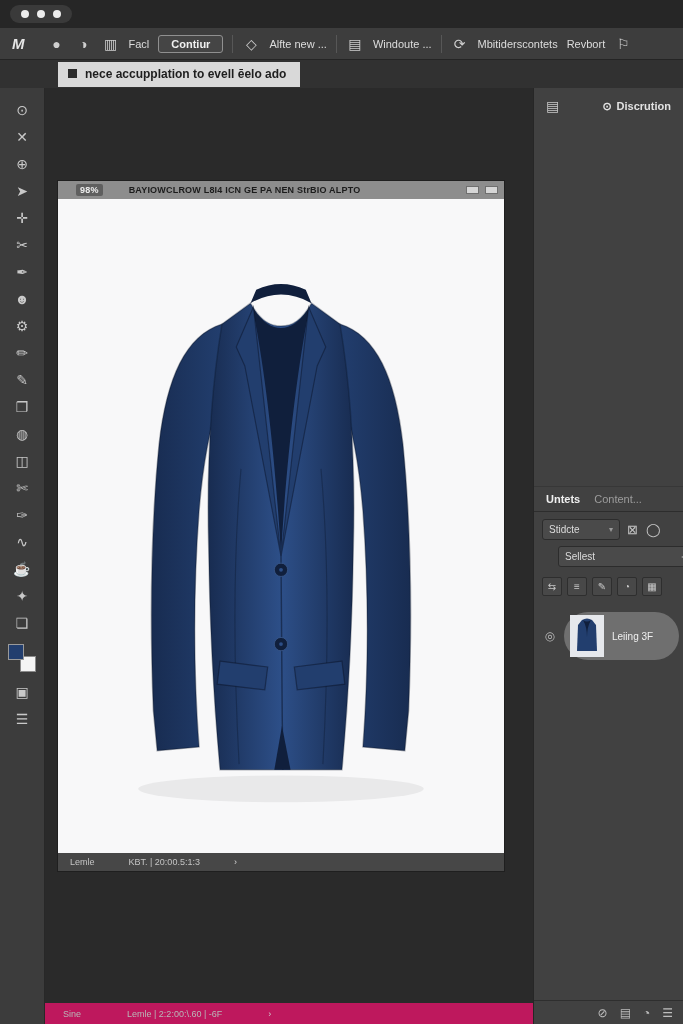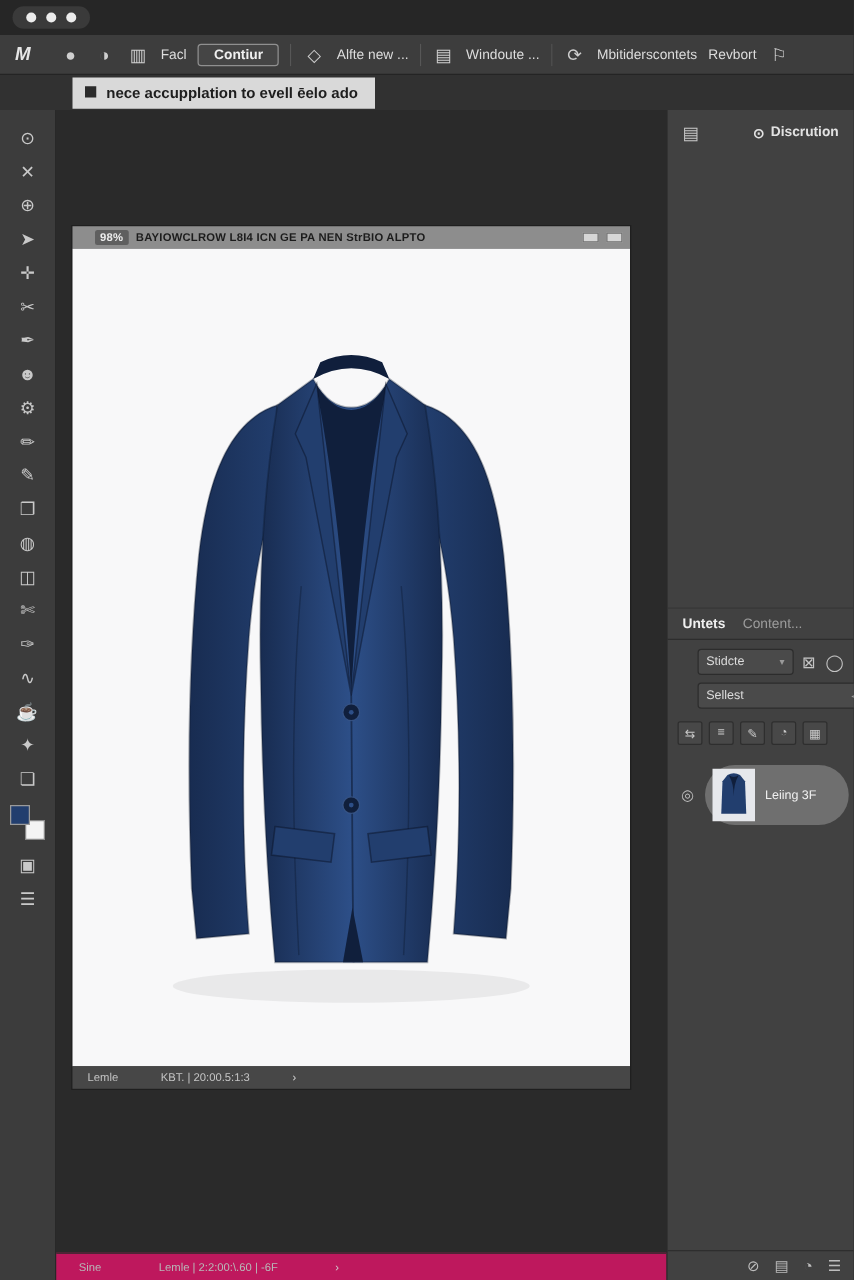--- a/index.html
+++ b/index.html
@@ -42,21 +42,21 @@
   .swatches { position:relative; width:28px; height:28px; margin:8px 0 6px 0; }
   .swatch-bg { position:absolute; right:0; bottom:0; width:16px; height:16px; background:#f4f4f4; border:1px solid #8a8a8a; }
   .swatch-fg { position:absolute; left:0; top:0; width:16px; height:16px; background:var(--jacket-base); border:1px solid #9a9a9a; z-index:2; }
 
   
   .canvas-area { flex:1; background:#2a2a2a; position:relative; }
   .doc-window { position:absolute; left:12px; top:92px; width:448px; border:1px solid #1f1f1f; }
   .doc-titlebar { height:18px; background:#8d8d8d; color:#1c1c1c; font-size:9px; font-weight:bold;
     display:flex; align-items:center; padding:0 6px; gap:6px; letter-spacing:0.2px; }
   .zoom-badge { background:#5f5f5f; color:#ededed; padding:1px 4px; font-size:9px; border-radius:2px; font-weight:bold;margin-left:12px; }
-  .doc-title-text { flex:1; white-space:nowrap; overflow:hidden; }
+  .doc-title-text { flex:1; white-space:nowrap; overflow:hidden;margin-left:20px; }
   .win-btn { width:13px; height:8px; background:#d6d6d6; border:1px solid #6f6f6f; }
   .doc-canvas { height:654px; background:#f8f8f9; display:flex; align-items:center; justify-content:center; overflow:hidden; }
   .doc-statusbar { height:18px; background:#474747; color:#c5c5c5; font-size:9px;
     display:flex; align-items:center; gap:34px; padding:0 12px; }
   .doc-status-arrow { color:#d8d8d8; }
 
   
   .status-bar { position:absolute; bottom:0; left:0; right:0; height:22px; background:#be185d;
     border-top:1px solid #2a2a2a; display:flex; align-items:center; gap:46px; padding:0 18px;
     font-size:9px; color:#b8b8b8; }
@@ -64,21 +64,21 @@
 
   
   .right-panel { width:150px; background:#414141; border-left:1px solid #262626; display:flex; flex-direction:column; }
   .panel-header { height:36px; display:flex; align-items:center; justify-content:space-between; padding:0 12px; }
   .panel-header .hdr-left { font-size:14px; color:#c8c8c8; }
   .panel-header .hdr-right { display:flex; align-items:center; gap:5px; font-size:11px; font-weight:bold; color:#e2e2e2; }
   .panel-spacer { height:362px; }
   .panel-tabs { height:26px; display:flex; align-items:center; gap:14px; padding:0 12px;
     border-top:1px solid #373737; border-bottom:1px solid #2d2d2d; font-size:11px; color:#9c9c9c; }
   .panel-tab.active { color:#f0f0f0; font-weight:bold; }
-  .ctl-row { display:flex; align-items:center; gap:7px; padding:7px 8px 4px 24px; }
+  .ctl-row { display:flex; align-items:center; gap:7px; padding:7px 8px 4px 8px; }
   .dropdown { background:#4a4a4a; border:1px solid #2c2c2c; border-radius:3px; font-size:10px;
     color:#dcdcdc; padding:4px 6px; display:flex; justify-content:space-between; align-items:center; }
   .dd-small { width:78px; }
   .dd-wide { width:134px; margin:2px 8px 6px 24px; }
   .dd-arrow { color:#9a9a9a; font-size:8px; }
   .ctl-icon { font-size:13px; color:#c4c4c4; }
   .icon-row { display:flex; gap:5px; padding:4px 8px 8px 8px; }
   .mini-icon { width:20px; height:19px; border:1px solid #2e2e2e; background:#484848; border-radius:2px;
     display:flex; align-items:center; justify-content:center; font-size:10px; color:#c8c8c8; }
   .layers-area { padding:6px 0; }

